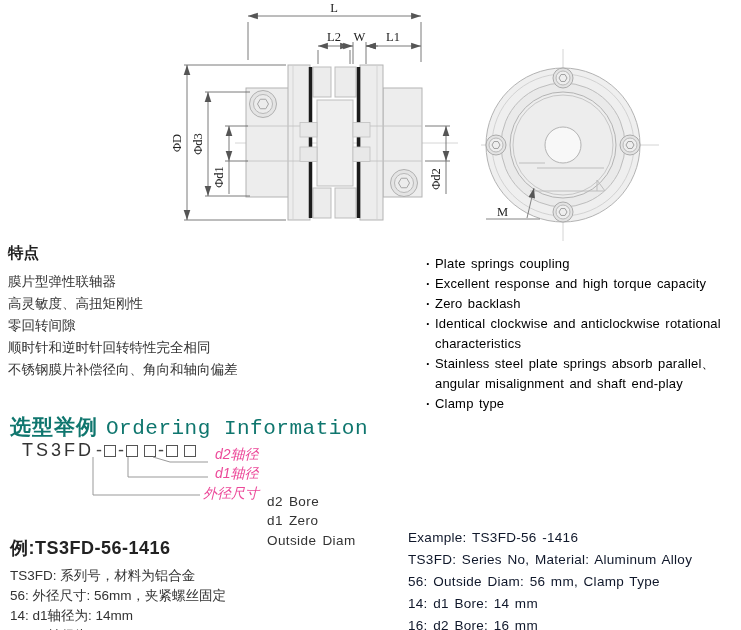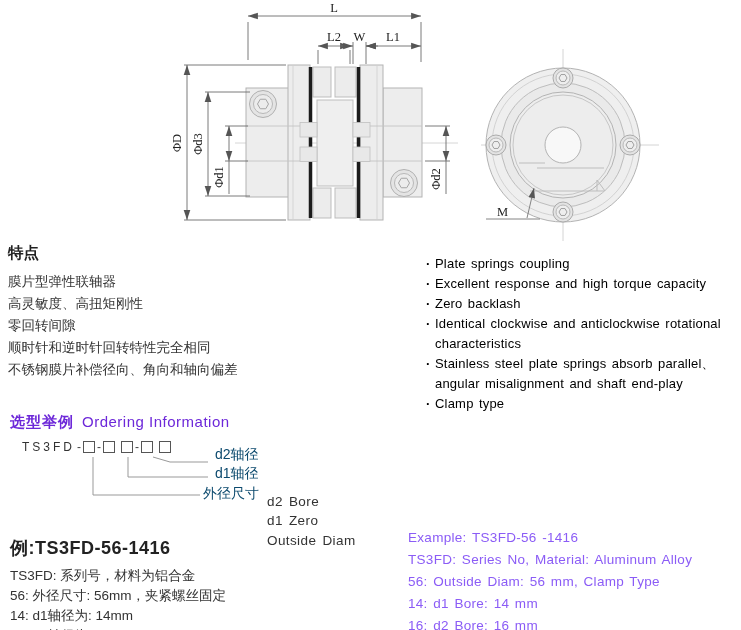--- a/index.html
+++ b/index.html
@@ -11,33 +11,33 @@
   
   .cnh{font-size:15.5px;font-weight:bold;color:#222;margin:0;}
   .cnlist{list-style:none;margin:7px 0 0 0;padding:0;font-size:13.5px;line-height:22px;color:#333;}
   
   .enh{font-size:15px;font-weight:normal;color:#333;margin:0;letter-spacing:.6px;}
   .enlist{list-style:none;margin:9px 0 0 0;padding:0;font-size:13px;line-height:20px;color:#000000;
           letter-spacing:.2px;word-spacing:1.5px;}
   .enlist li{position:relative;padding-left:28px;width:304px;}
   .enlist li::before{content:"·";position:absolute;left:19px;top:0;font-weight:bold;}
   
-  .ordh{font-size:15px;color:#6d28d9;}
+  .ordh{font-size:21px;color:#0f766e;font-family:Liberation Mono, monospace;}
   .ordh .cnpart{font-weight:bold;letter-spacing:1px;}
   .ordh .enpart{font-weight:normal;letter-spacing:.5px;margin-left:8px;}
-  .coderow{display:flex;align-items:center;font-size:12px;color:#333;letter-spacing:3px;}
+  .coderow{display:flex;align-items:center;font-size:18px;color:#333;letter-spacing:3px;}
   .coderow .dash{letter-spacing:0;margin:0 2px;color:#444;}
   .cbox{display:inline-block;width:10px;height:10px;border:1.5px solid #555;background:#fff;}
   .cbox.gapL{margin-left:6px;}
-  .ordlab-cn{position:absolute;font-size:14px;color:#0c4a6e;}
+  .ordlab-cn{position:absolute;font-size:14px;color:#ec4899;font-style:italic;}
   .ordlab-en{position:absolute;font-size:13.5px;color:#333;letter-spacing:.4px;word-spacing:2px;margin-top:46px;}
   
   .exh{font-size:18px;font-weight:bold;color:#222;margin:0;letter-spacing:.5px;}
   .exlist{list-style:none;margin:6px 0 0 0;padding:0;font-size:13.5px;line-height:20px;color:#333;}
-  .exen div{font-size:13.5px;line-height:22px;color:#8b5cf6;letter-spacing:.3px;word-spacing:1.5px;}
+  .exen div{font-size:13.5px;line-height:22px;color:#0f172a;letter-spacing:.3px;word-spacing:1.5px;}
 </style>
 </head>
 <body>
 
 <div class="page">
 
   <svg width="741" height="250" viewBox="0 0 741 250">
     <defs>
       <marker id="aE" viewBox="0 0 10 8" refX="9.5" refY="4" markerWidth="11" markerHeight="9" orient="auto" markerUnits="userSpaceOnUse">
           <path d="M0.5,1 L9.5,4 L0.5,7 Z" fill="#555"></path>

